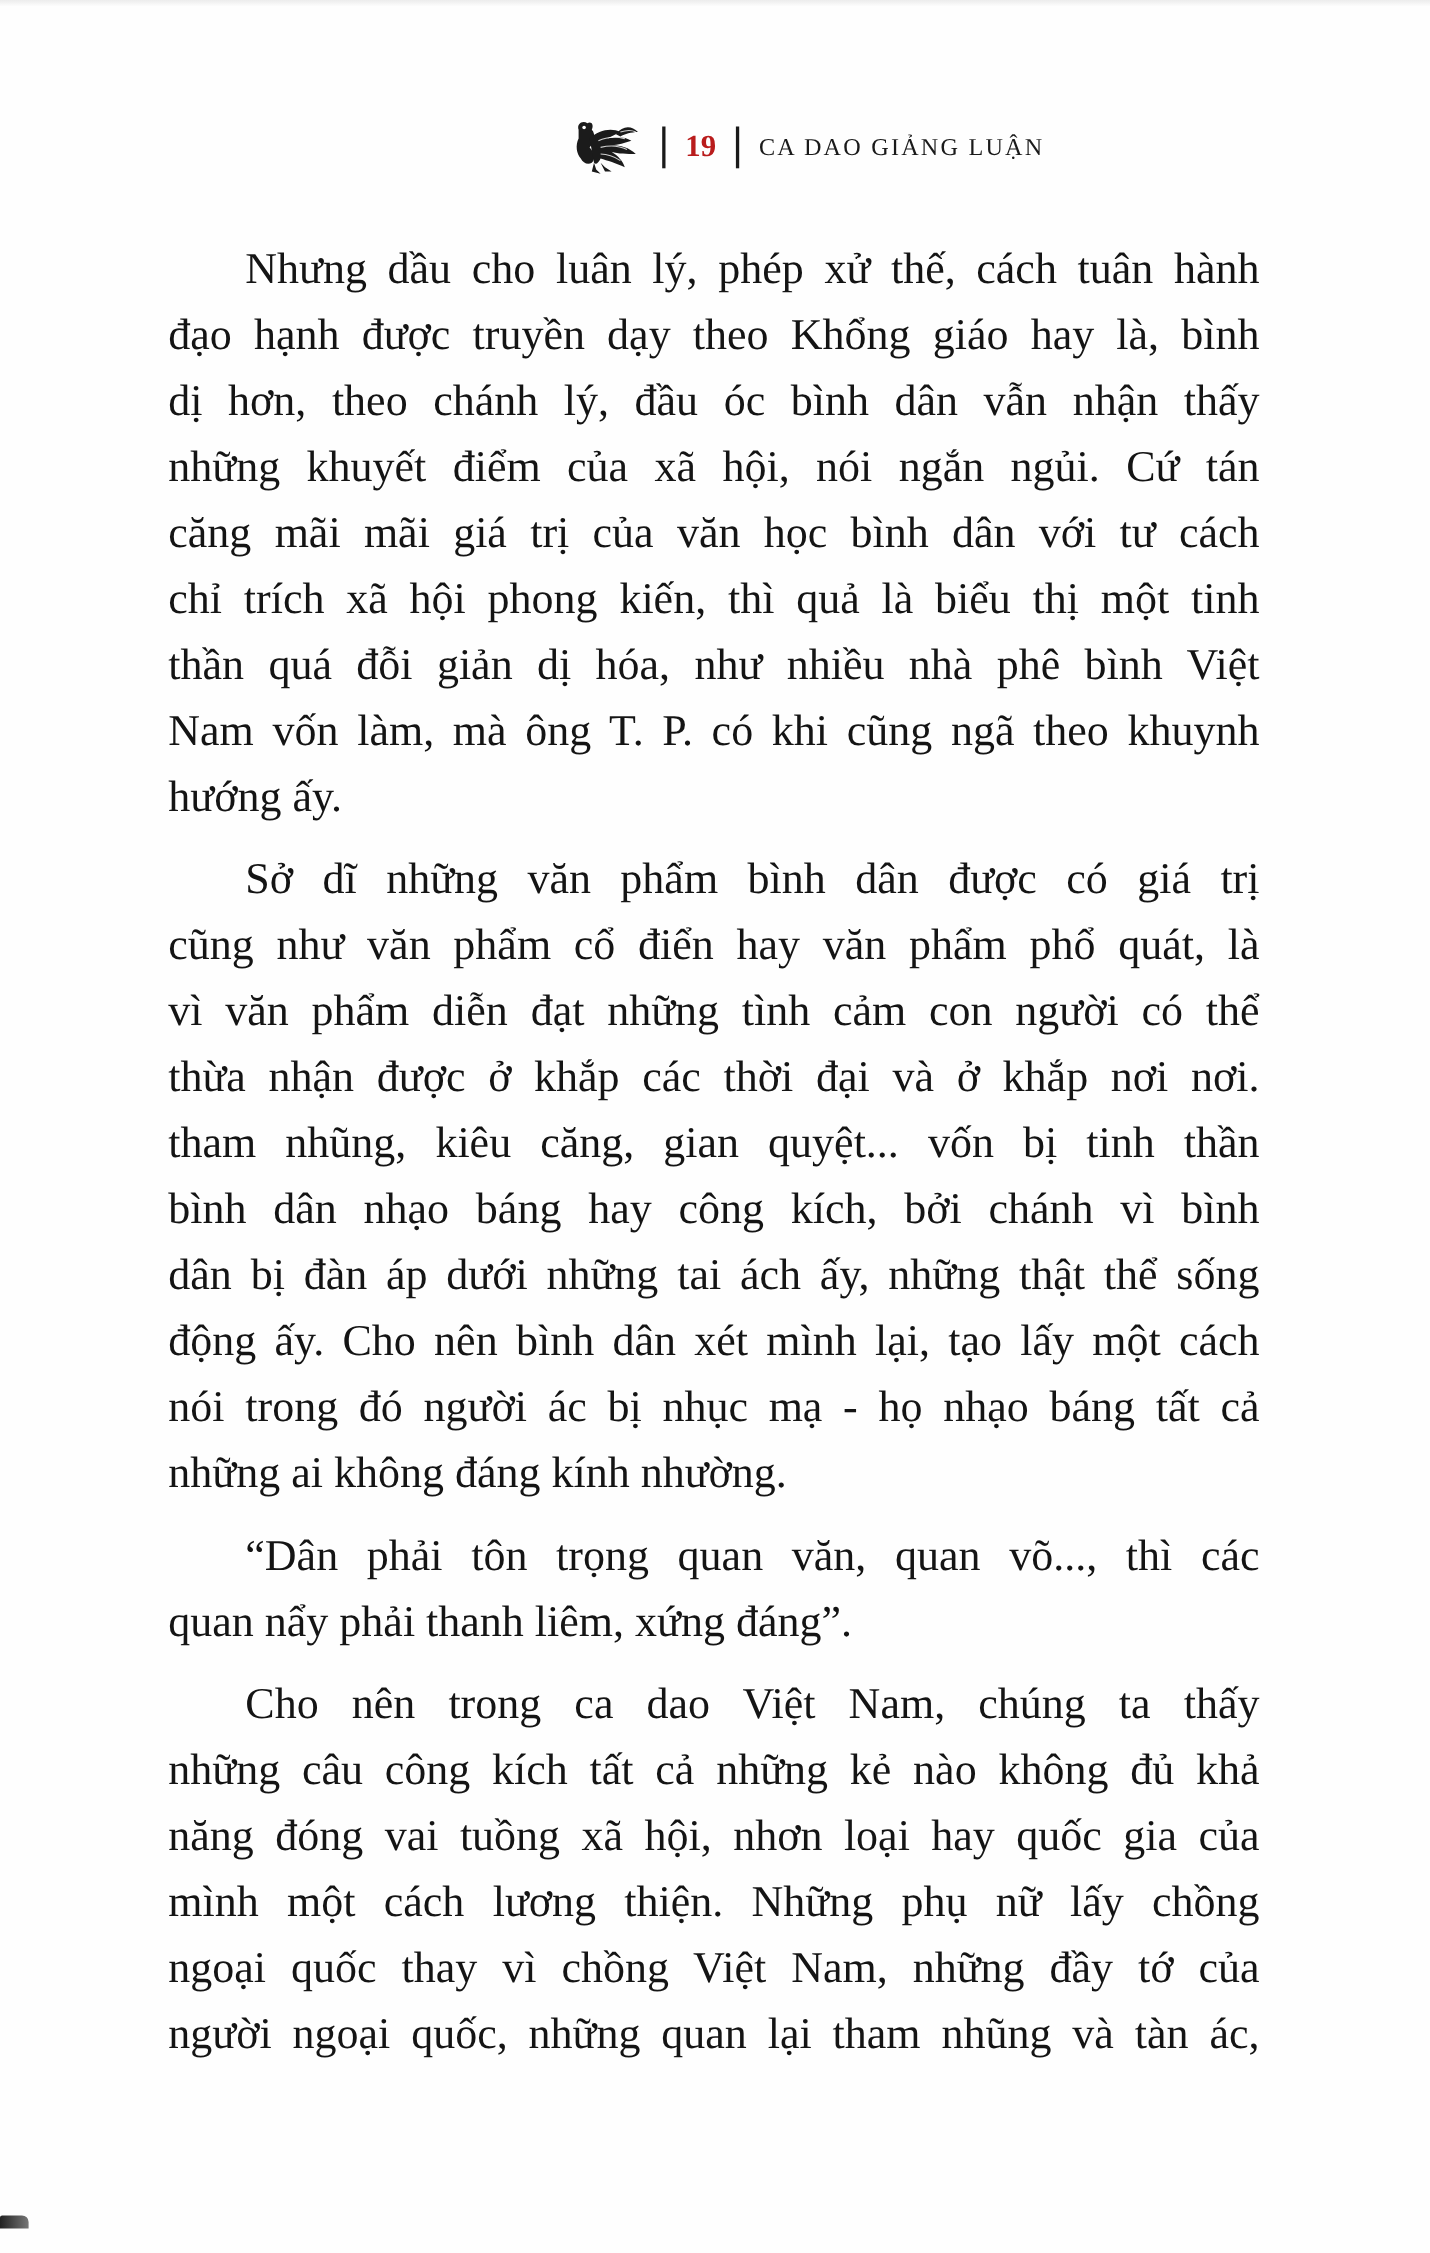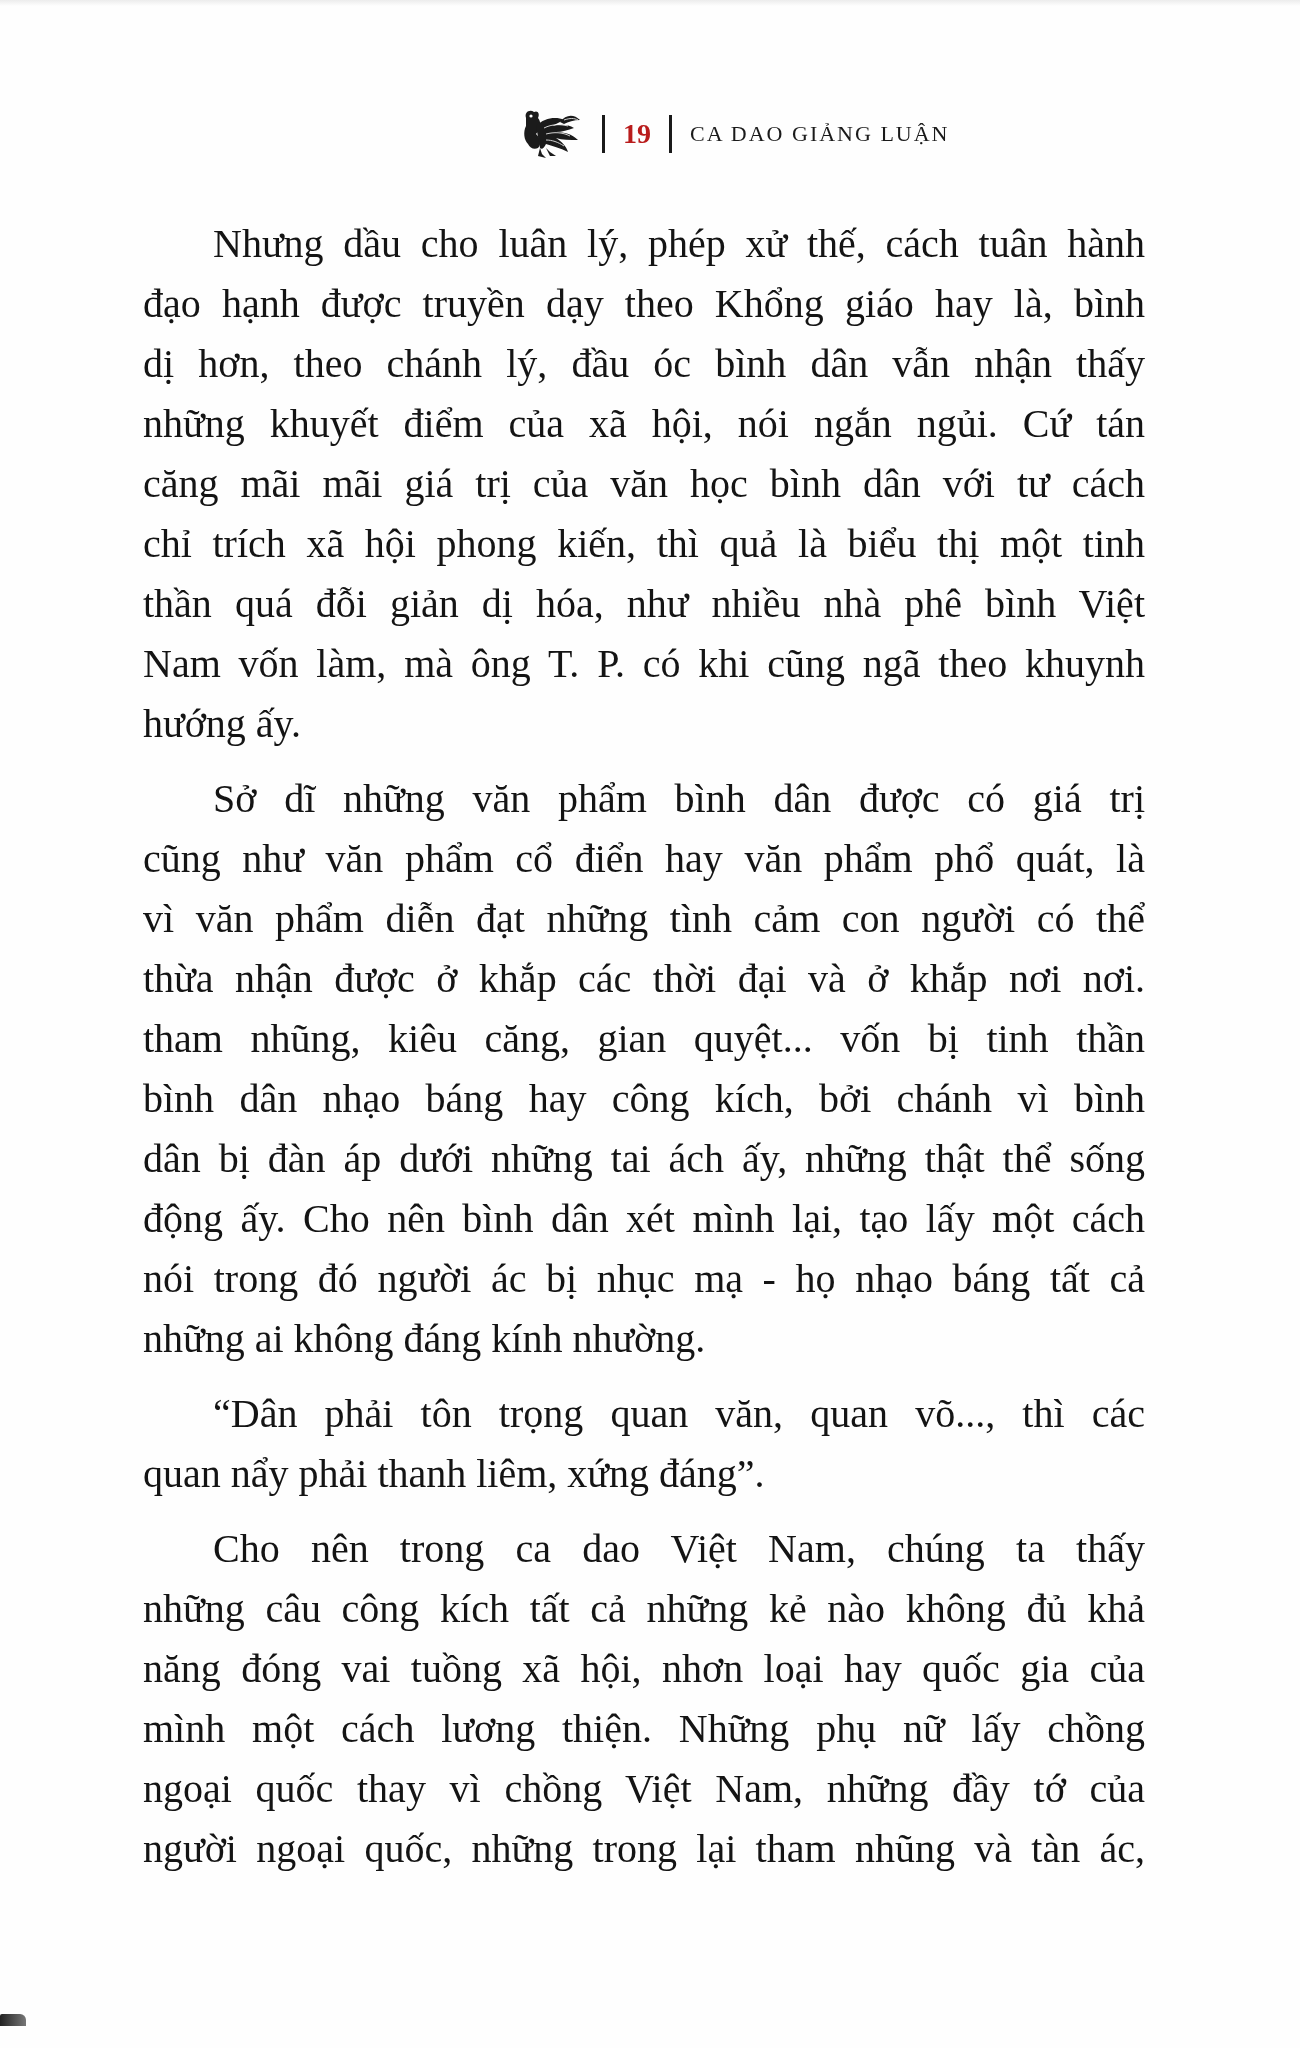--- a/index.html
+++ b/index.html
@@ -45,21 +45,21 @@
       color: #1a1a1a;
     }
     .body-text {
       position: absolute;
       left: 143px;
       top: 214px;
       width: 1002px;
       font-size: 40px;
       line-height: 60px;
     }
-    .para { margin: 0 0 15px 0; }
+    .para { margin: 0 0 15px 10px; }
     .line {
       display: block;
       text-align: justify;
       text-align-last: justify;
       white-space: nowrap;
       height: 60px;
     }
     .line.last { text-align-last: left; }
     .line.indent { padding-left: 70px; }
     .corner-mark {
@@ -126,17 +126,17 @@
   <div class="para">
     <span class="line indent">“Dân phải tôn trọng quan văn, quan võ..., thì các</span>
     <span class="line last">quan nẩy phải thanh liêm, xứng đáng”.</span>
   </div>
   <div class="para">
     <span class="line indent">Cho nên trong ca dao Việt Nam, chúng ta thấy</span>
     <span class="line">những câu công kích tất cả những kẻ nào không đủ khả</span>
     <span class="line">năng đóng vai tuồng xã hội, nhơn loại hay quốc gia của</span>
     <span class="line">mình một cách lương thiện. Những phụ nữ lấy chồng</span>
     <span class="line">ngoại quốc thay vì chồng Việt Nam, những đầy tớ của</span>
-    <span class="line">người ngoại quốc, những trong lại tham nhũng và tàn ác,</span>
+    <span class="line">người ngoại quốc, những quan lại tham nhũng và tàn ác,</span>
   </div>
 </div>
 
 <div class="corner-mark"></div>
 
 </body></html>

